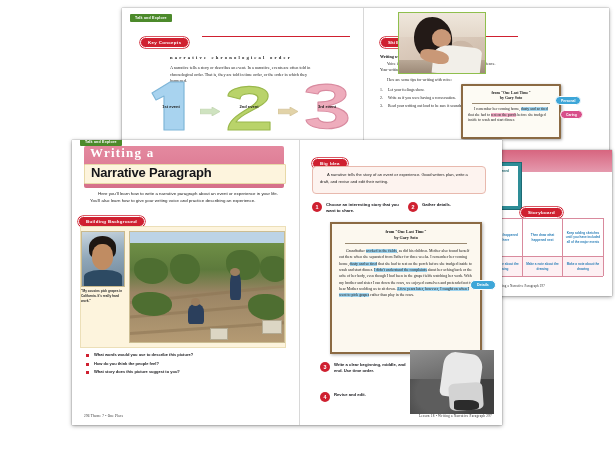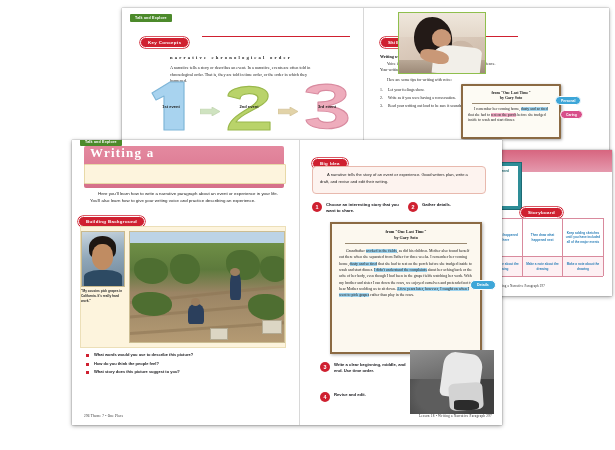--- a/index.html
+++ b/index.html
@@ -491,20 +491,21 @@
   </div>
 
   <div class="sheet" id="spread-main">
     <div class="gutter"></div>
 
     <div class="tab-green" style="left:8px; top:-2px;">Talk and Explore</div>
 
     <div id="title-banner"></div>
     <div id="title-line1">Writing a</div>
     <div id="title-banner2"></div>
+    <div id="title-line2">Narrative Paragraph</div>
     <div id="intro-text">Here you'll learn how to write a narrative paragraph about an event or experience in your life. You'll also learn how to give your writing voice and practice describing an experience.</div>
 
     <span class="pill" id="bb-pill">Building Background</span>
     <div id="bb-panel">
       <div id="boy-photo">
         <div class="bhair"></div>
         <div class="bface"></div>
         <div class="bshirt"></div>
       </div>
       <div id="boy-quote">"My cousins pick grapes in California. It's really hard work."</div>

